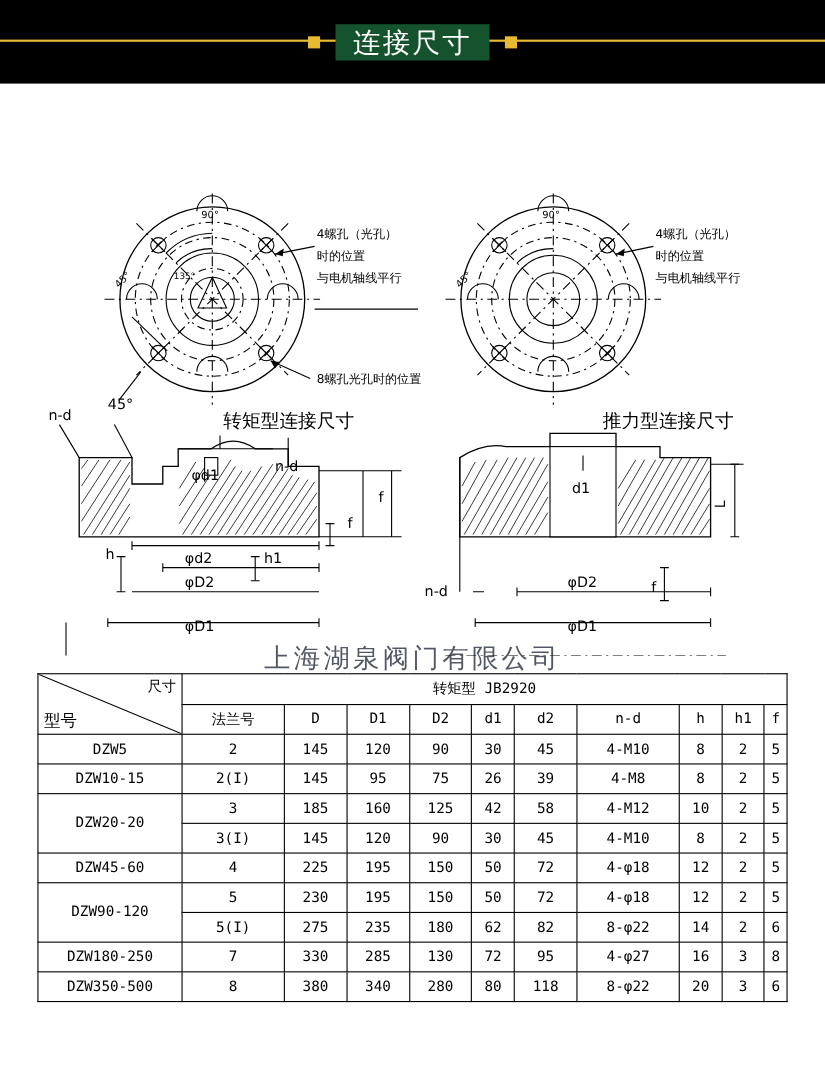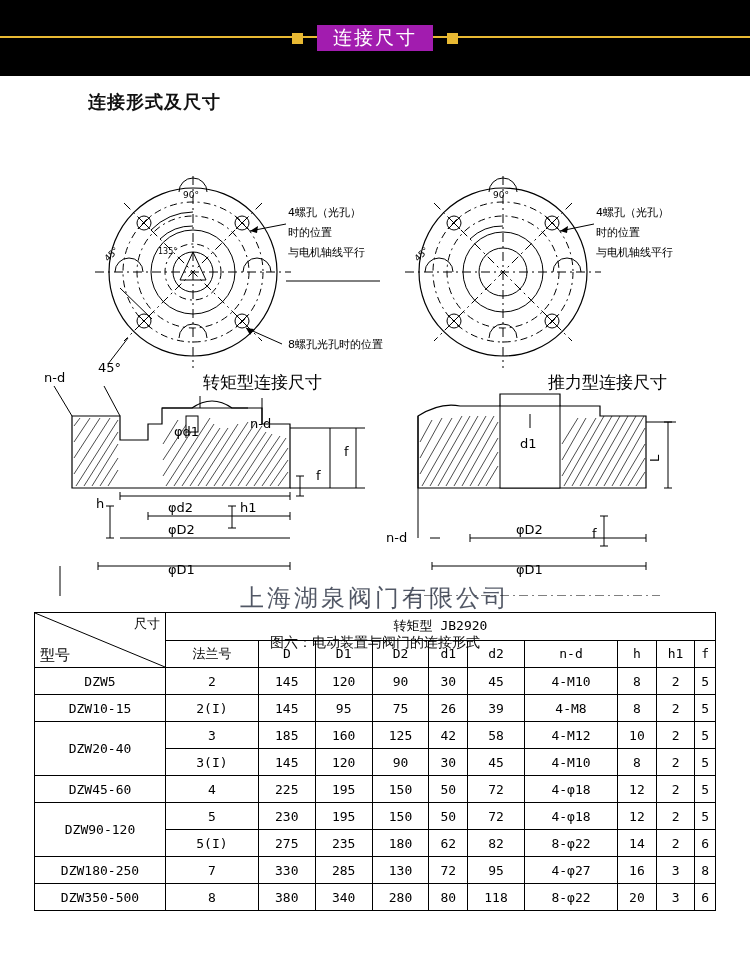--- a/index.html
+++ b/index.html
@@ -18,21 +18,21 @@
   .header .rule{
     position:absolute;left:0;top:36px;width:750px;height:2px;
     background:#e8b933;
   }
   .header .titlewrap{
     position:absolute;left:0;top:20px;width:750px;height:36px;
     display:flex;align-items:center;justify-content:center;gap:14px;
   }
   .header .sq{width:11px;height:11px;background:#e8b933;}
   .header .title{
-    background:#a21caf;color:#fff;font-size:19px;padding:0 16px;
+    background:#14532d;color:#fff;font-size:25px;padding:0 16px;
     font-family:Liberation Serif, serif;letter-spacing:2px;
   }
   
   .drawing{position:absolute;left:0;top:76px;width:750px;height:520px;}
   .section-title{
     position:absolute;left:88px;top:14px;font-size:18px;font-weight:bold;
     color:#111;font-family:"DejaVu Sans", sans-serif;letter-spacing:1px;
   }
   svg.dwg{position:absolute;left:0;top:0;}
   .cap{
@@ -67,21 +67,20 @@
   <div class="rule"></div>
   <div class="titlewrap">
     <span class="sq"></span>
     <span class="title">连接尺寸</span>
     <span class="sq"></span>
   </div>
 </div>
 
 <div class="drawing">
 
-  <div class="section-title">连接形式及尺寸</div>
 
   <svg class="dwg" width="750" height="520" viewBox="0 0 750 520">
     <g fill="none" stroke="#000" stroke-width="1">
 
       <g>
         <circle cx="193" cy="196" r="84" stroke-width="1.2"></circle>
         <circle cx="193" cy="196" r="70" stroke-dasharray="7,4,2,4"></circle>
         <circle cx="193" cy="196" r="56" stroke-dasharray="7,4,2,4"></circle>
         <circle cx="193" cy="196" r="42"></circle>
         <circle cx="193" cy="196" r="28" stroke-dasharray="7,4,2,4"></circle>
@@ -340,21 +339,20 @@
         <text x="520" y="372">d1</text>
         <text x="659" y="386" transform="rotate(-90 659 386)">L</text>
         <text x="516" y="458">φD2</text>
         <text x="516" y="498">φD1</text>
         <text x="592" y="462">f</text>
       </g>
     </g>
   </svg>
 
   <div class="watermark">上海湖泉阀门有限公司</div>
-  <div class="figcap">图六：电动装置与阀门的连接形式</div>
 </div>
 
 <div class="tablewrap">
   <table>
     <tbody id="tbody">
         <tr>
           <th rowspan="2" class="corner">
             <svg class="diag" viewBox="0 0 130 54" preserveAspectRatio="none">
               <line x1="0" y1="0" x2="130" y2="54" stroke="#000" stroke-width="1"></line>
             </svg>
@@ -395,21 +393,21 @@
           <td>95</td>
           <td>75</td>
           <td>26</td>
           <td>39</td>
           <td>4-M8</td>
           <td>8</td>
           <td>2</td>
           <td>5</td>
         </tr>
         <tr>
-          <td class="model" rowspan="2">DZW20-40</td>
+          <td class="model" rowspan="2">DZW20-20</td>
           <td>3</td>
           <td>185</td>
           <td>160</td>
           <td>125</td>
           <td>42</td>
           <td>58</td>
           <td>4-M12</td>
           <td>10</td>
           <td>2</td>
           <td>5</td>

